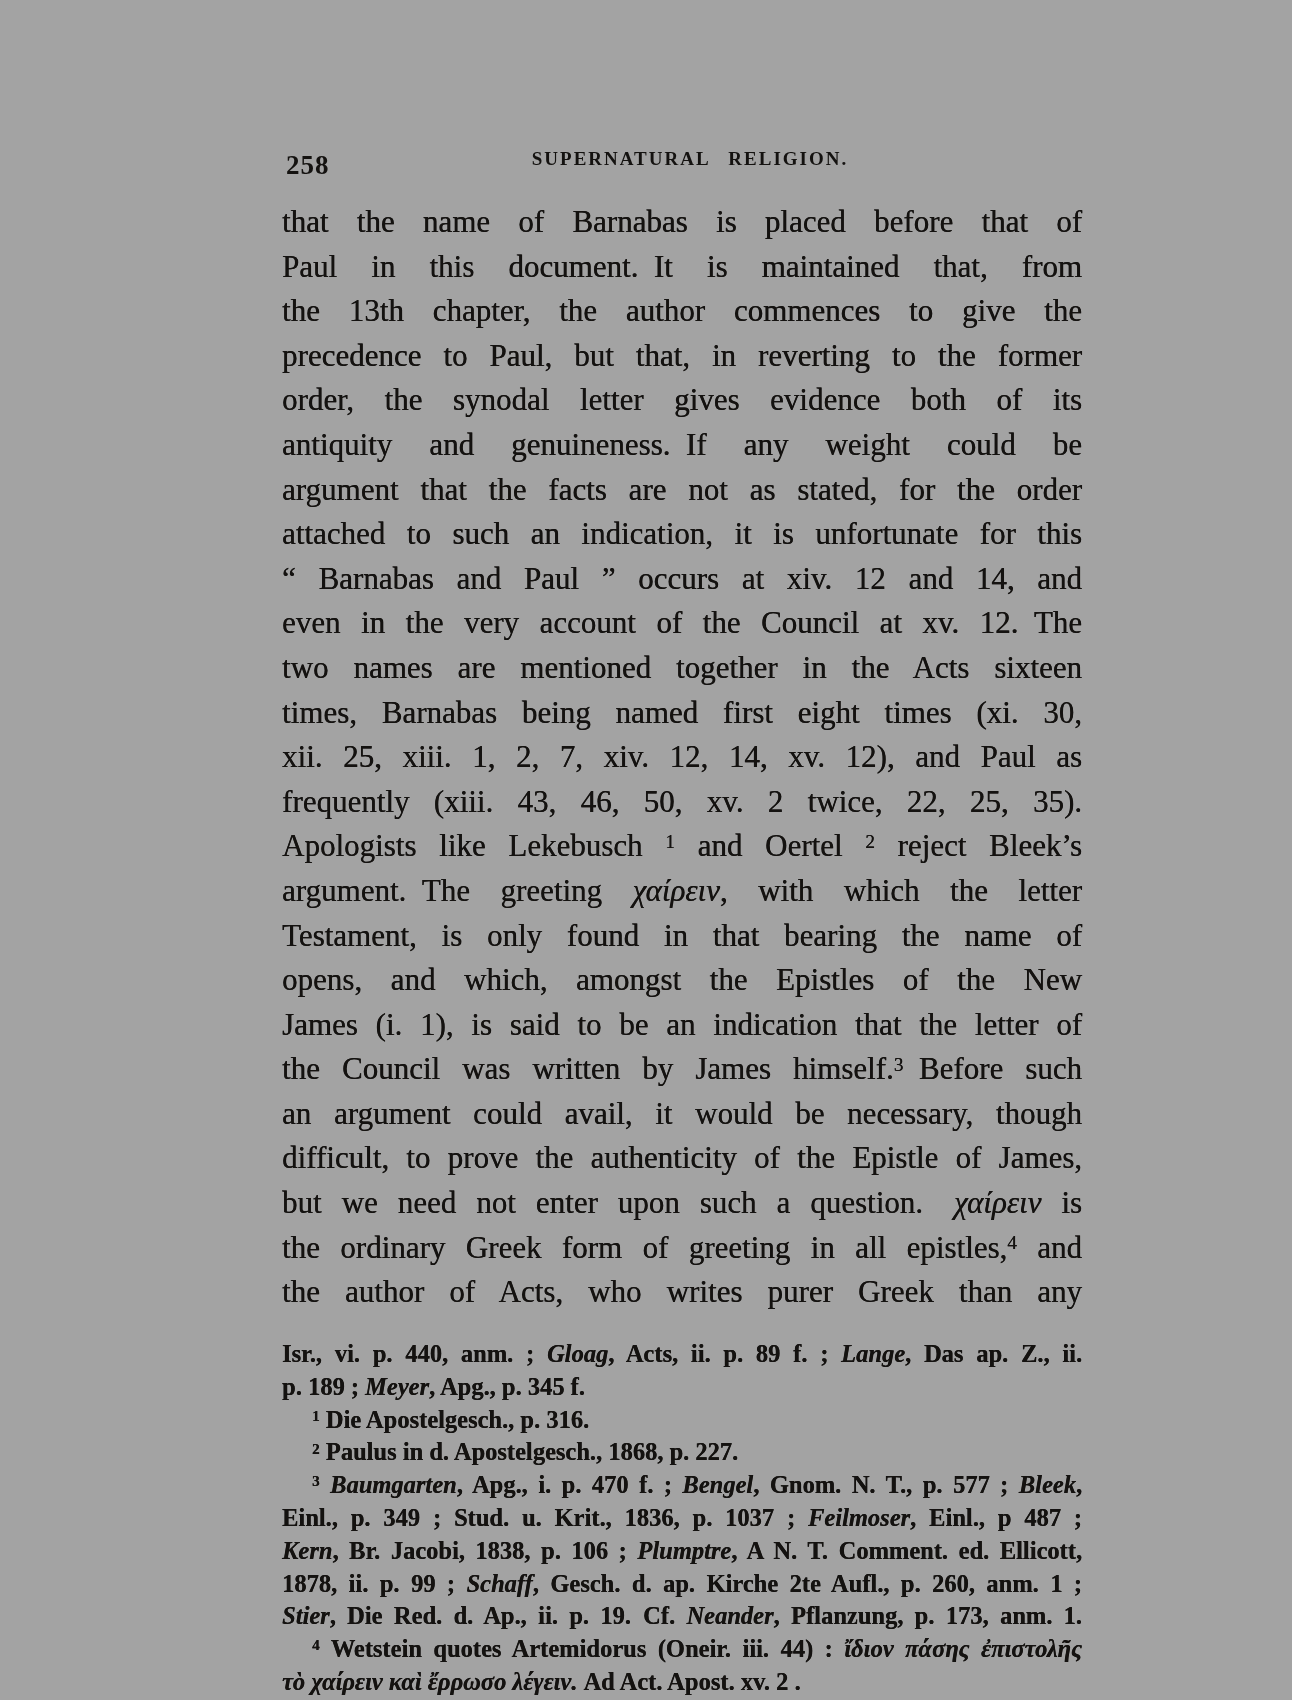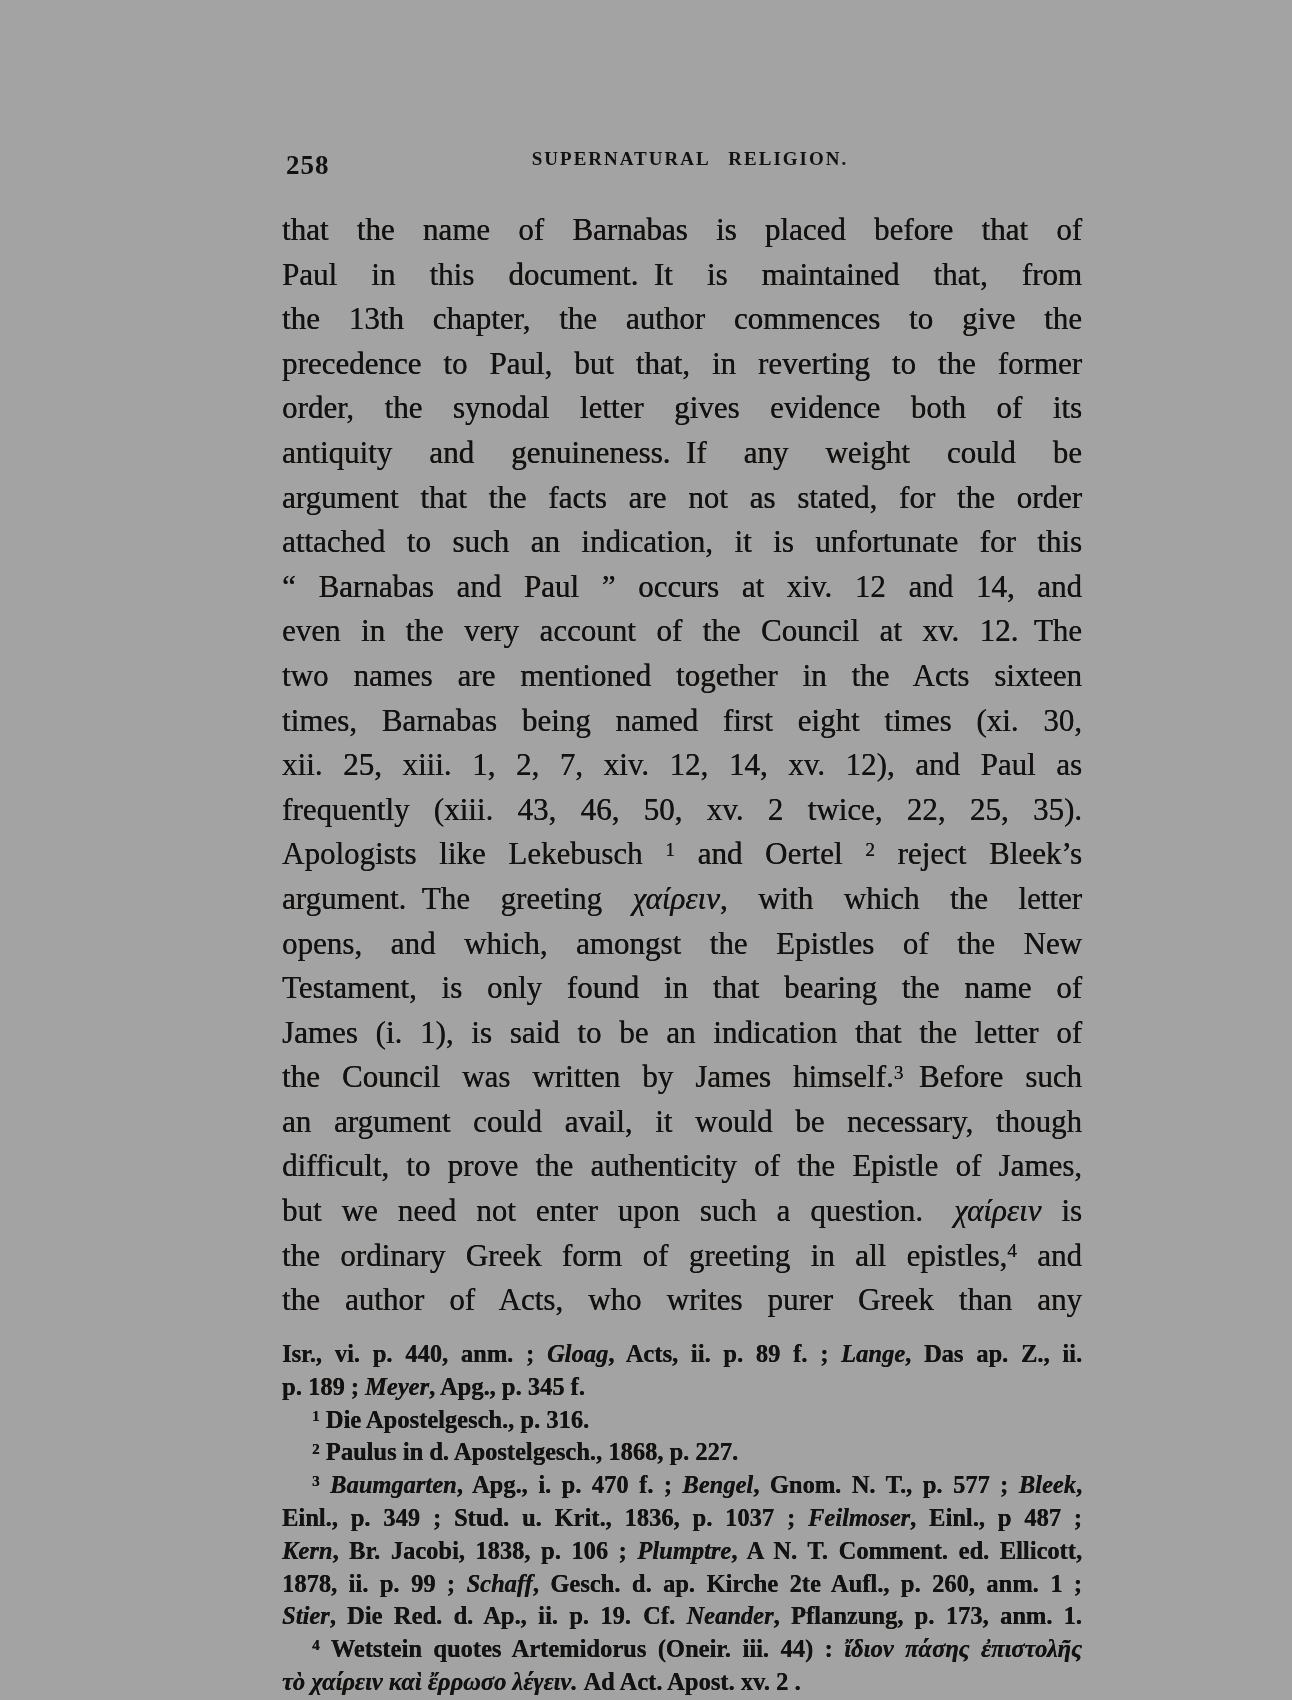--- a/index.html
+++ b/index.html
@@ -15,21 +15,21 @@
   .pagenum{
     position:absolute;left:4px;top:2px;
     font-size:27px;font-weight:700;letter-spacing:1px;
   }
   .running-title{
     position:absolute;left:16px;right:0;top:0;text-align:center;
     font-size:19px;font-weight:700;letter-spacing:2px;word-spacing:12px;
   }
   
   .bodytext{
-    position:absolute;top:208px;left:282px;width:800px;
+    position:absolute;top:200px;left:282px;width:800px;
     font-size:31px;line-height:44.6px;
     text-shadow:0.35px 0 0 currentColor;
   }
   .bodytext .line{
     text-align:justify;
     -moz-text-align-last:justify;
     text-align-last:justify;
     height:44.6px;overflow:visible;
   }
   
@@ -75,22 +75,22 @@
     <div class="line">argument that the facts are not as stated, for the order</div>
     <div class="line">attached to such an indication, it is unfortunate for this</div>
     <div class="line">“ Barnabas and Paul ” occurs at xiv. 12 and 14, and</div>
     <div class="line">even in the very account of the Council at xv. 12. The</div>
     <div class="line">two names are mentioned together in the Acts sixteen</div>
     <div class="line">times, Barnabas being named first eight times (xi. 30,</div>
     <div class="line">xii. 25, xiii. 1, 2, 7, xiv. 12, 14, xv. 12), and Paul as</div>
     <div class="line">frequently (xiii. 43, 46, 50, xv. 2 twice, 22, 25, 35).</div>
     <div class="line"><span>Apologists like Lekebusch </span><span class="s-sup">1</span><span> and Oertel </span><span class="s-sup">2</span><span> reject Bleek’s</span></div>
     <div class="line"><span>argument. The greeting </span><span class="s-g">χαίρειν</span><span>, with which the letter</span></div>
+    <div class="line">Testament, is only found in that bearing the name of</div>
     <div class="line">opens, and which, amongst the Epistles of the New</div>
-    <div class="line">Testament, is only found in that bearing the name of</div>
     <div class="line">James (i. 1), is said to be an indication that the letter of</div>
     <div class="line"><span>the Council was written by James himself.</span><span class="s-sup">3</span><span> Before such</span></div>
     <div class="line">an argument could avail, it would be necessary, though</div>
     <div class="line">difficult, to prove the authenticity of the Epistle of James,</div>
     <div class="line"><span>but we need not enter upon such a question.  </span><span class="s-g">χαίρειν</span><span> is</span></div>
     <div class="line"><span>the ordinary Greek form of greeting in all epistles,</span><span class="s-sup">4</span><span> and</span></div>
     <div class="line">the author of Acts, who writes purer Greek than any</div>
   </div>
 
   <div class="footnotes">

